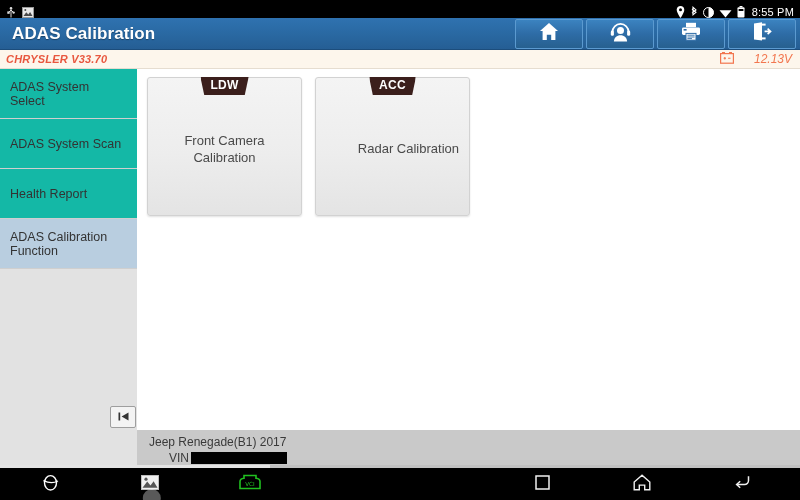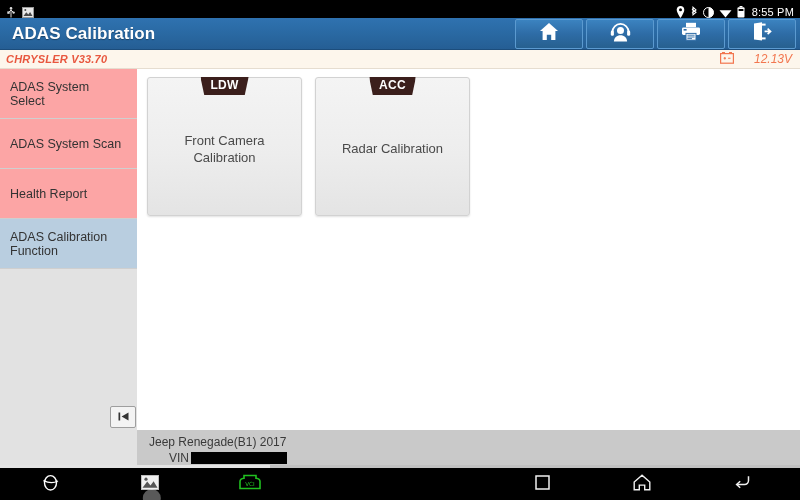--- a/index.html
+++ b/index.html
@@ -64,21 +64,21 @@
 
   
   .sidebar {
     position: absolute; left: 0; top: 0; width: 137px; height: 396px;
     background: #e2e2e2;
     border-right: 1px solid #c9c9c9;
   }
   .side-item {
     position: relative;
     height: 50px; width: 137px;
-    background: #fca5a5;
+    background: #14b8a6;
     border-bottom: 1px solid #cfcfcf;
     display: flex; align-items: center;
     padding: 0 10px;
     font-size: 12.5px; color: #333;
     line-height: 14px;
   }
   .side-item.selected { background: #b9cee0; }
   .side-rest { width: 137px; height: 196px; background: #e2e2e2; }
 
   
@@ -99,21 +99,21 @@
     padding: 8px 0 0 10px;
   }
   .cards { display: flex; gap: 13px; }
   .card {
     position: relative;
     width: 155px; height: 139px;
     background: linear-gradient(to bottom, #f4f4f4 0%, #ededed 55%, #e4e4e4 100%);
     border: 1px solid #d2d2d2;
     border-radius: 3px;
     box-shadow: 0 1px 2px rgba(0,0,0,.12);
-    display: flex; align-items: center; justify-content: center;
+    display: flex; align-items: center; justify-content: flex-end;
   }
   .card-label {
     font-size: 13px; color: #4a4a4a; text-align: center; line-height: 17px;
     padding: 0 10px; margin-top: 4px;
   }
   .badge {
     position: absolute; top: -1px; left: 50%; transform: translateX(-50%);
     background: #3b1f1c;
     color: #ffffff;
     font-size: 12px; font-weight: bold;

